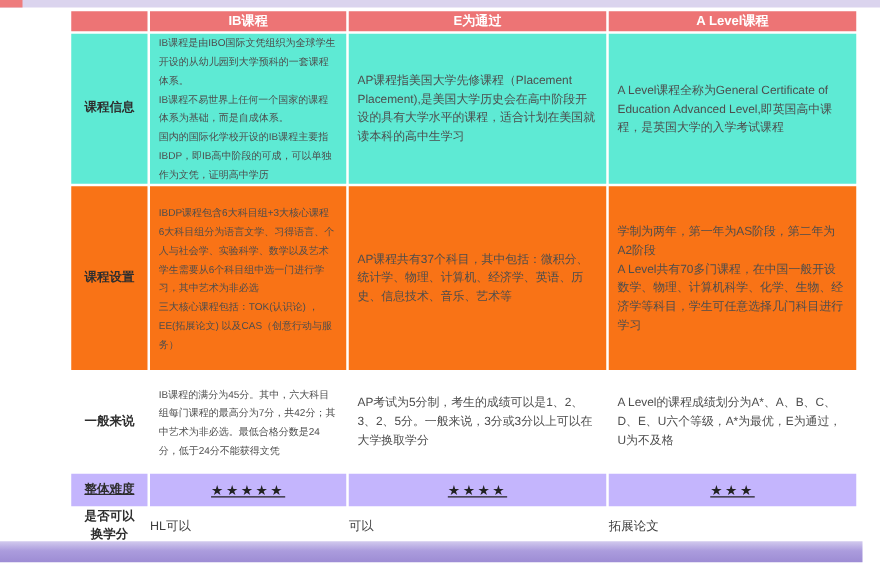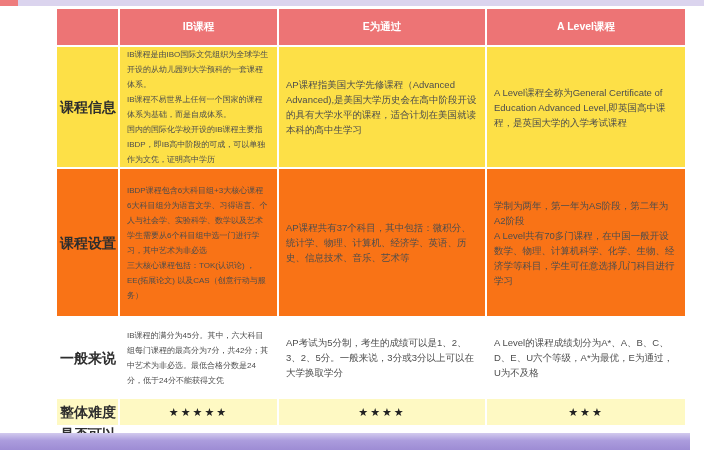--- a/index.html
+++ b/index.html
@@ -37,48 +37,48 @@
   col.c-label  { width: 61px; }
   col.c-ib     { width: 157px; }
   col.c-ap     { width: 206px; }
   col.c-alevel { width: 198px; }
 
   thead th {
     background: #ed7475;
     color: #ffffff;
     font-size: 10.5px;
     font-weight: bold;
-    height: 36px;
+    height: 16px;
     text-align: center;
     padding: 0;
   }
   tbody th.rowlabel {
     font-weight: bold;
     color: #2e2e2e;
-    font-size: 14px;
-    text-align: right;
+    font-size: 10px;
+    text-align: center;
     vertical-align: middle;
     padding: 0 2px;
     white-space: pre-line;
     line-height: 14px;
   }
   td.body {
     vertical-align: middle;
     color: #4d4d4d;
     text-align: left;
     padding: 0 7px;
     white-space: pre-line;
   }
   td.ib-cell   { font-size: 8px;   line-height: 15px; }
   td.wide-cell { font-size: 9.5px; line-height: 15px; }
 
-  tr.row-info    > * { height: 111px; background: #fde047; }
+  tr.row-info    > * { height: 111px; background: #5eead4; }
   tr.row-setup   > * { height: 147px; background: #f97316; }
   tr.row-score   > * { height: 79px;  background: #ffffff; }
-  tr.row-diff    > * { height: 26px;  background: #fef9c3; }
+  tr.row-diff    > * { height: 26px;  background: #c4b5fd; text-decoration: underline; }
   tr.row-credit  > * { height: 25px;  background: #ffffff; }
 
   tr.row-diff td {
     text-align: center; vertical-align: middle;
     font-size: 11px; color: #222222; letter-spacing: 2px;
     font-family: "DejaVu Sans", sans-serif;
     padding: 0;
   }
   tr.row-credit td {
     text-align: left; vertical-align: middle;
@@ -107,21 +107,21 @@
       <th>E为通过</th>
       <th>A Level课程</th>
     </tr>
   </thead>
   <tbody>
     <tr class="row-info">
       <th class="rowlabel">课程信息</th>
       <td class="body ib-cell">IB课程是由IBO国际文凭组织为全球学生开设的从幼儿园到大学预科的一套课程体系。
 IB课程不易世界上任何一个国家的课程体系为基础，而是自成体系。
 国内的国际化学校开设的IB课程主要指IBDP，即IB高中阶段的可成，可以单独作为文凭，证明高中学历</td>
-      <td class="body wide-cell">AP课程指美国大学先修课程（Advanced Advanced),是美国大学历史会在高中阶段开设的具有大学水平的课程，适合计划在美国就读本科的高中生学习</td>
+      <td class="body wide-cell">AP课程指美国大学先修课程（Placement Placement),是美国大学历史会在高中阶段开设的具有大学水平的课程，适合计划在美国就读本科的高中生学习</td>
       <td class="body wide-cell">A Level课程全称为General Certificate of Education Advanced Level,即英国高中课程，是英国大学的入学考试课程</td>
     </tr>
     <tr class="row-setup">
       <th class="rowlabel">课程设置</th>
       <td class="body ib-cell">IBDP课程包含6大科目组+3大核心课程
 6大科目组分为语言文学、习得语言、个人与社会学、实验科学、数学以及艺术学生需要从6个科目组中选一门进行学习，其中艺术为非必选
 三大核心课程包括：TOK(认识论) ，EE(拓展论文) 以及CAS（创意行动与服务）</td>
       <td class="body wide-cell">AP课程共有37个科目，其中包括：微积分、统计学、物理、计算机、经济学、英语、历史、信息技术、音乐、艺术等</td>
       <td class="body wide-cell">学制为两年，第一年为AS阶段，第二年为A2阶段
 A Level共有70多门课程，在中国一般开设数学、物理、计算机科学、化学、生物、经济学等科目，学生可任意选择几门科目进行学习</td>

